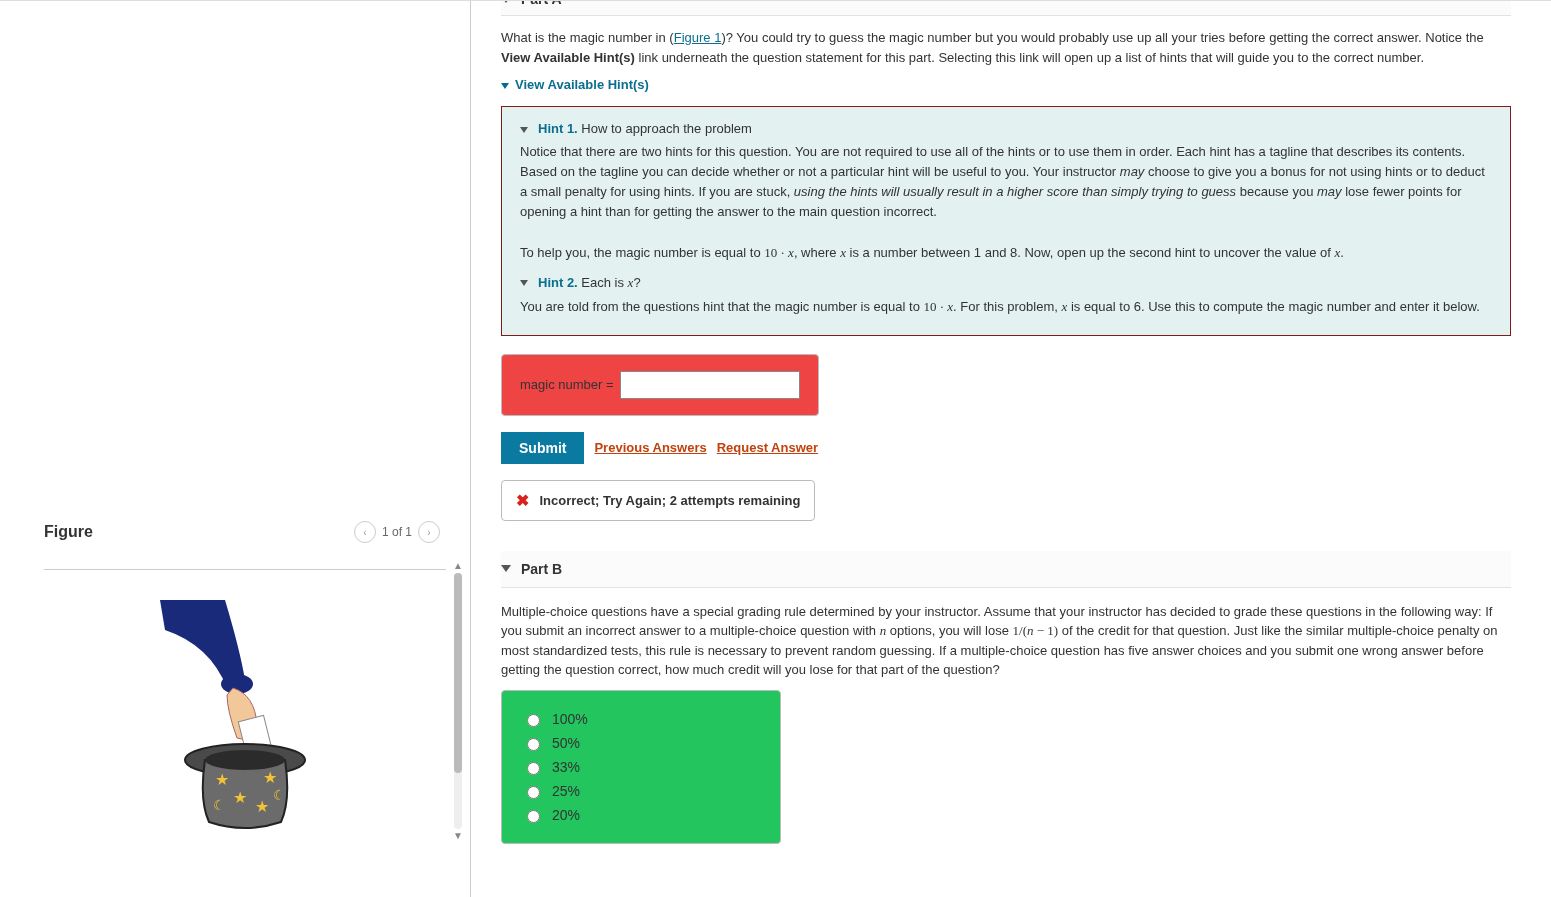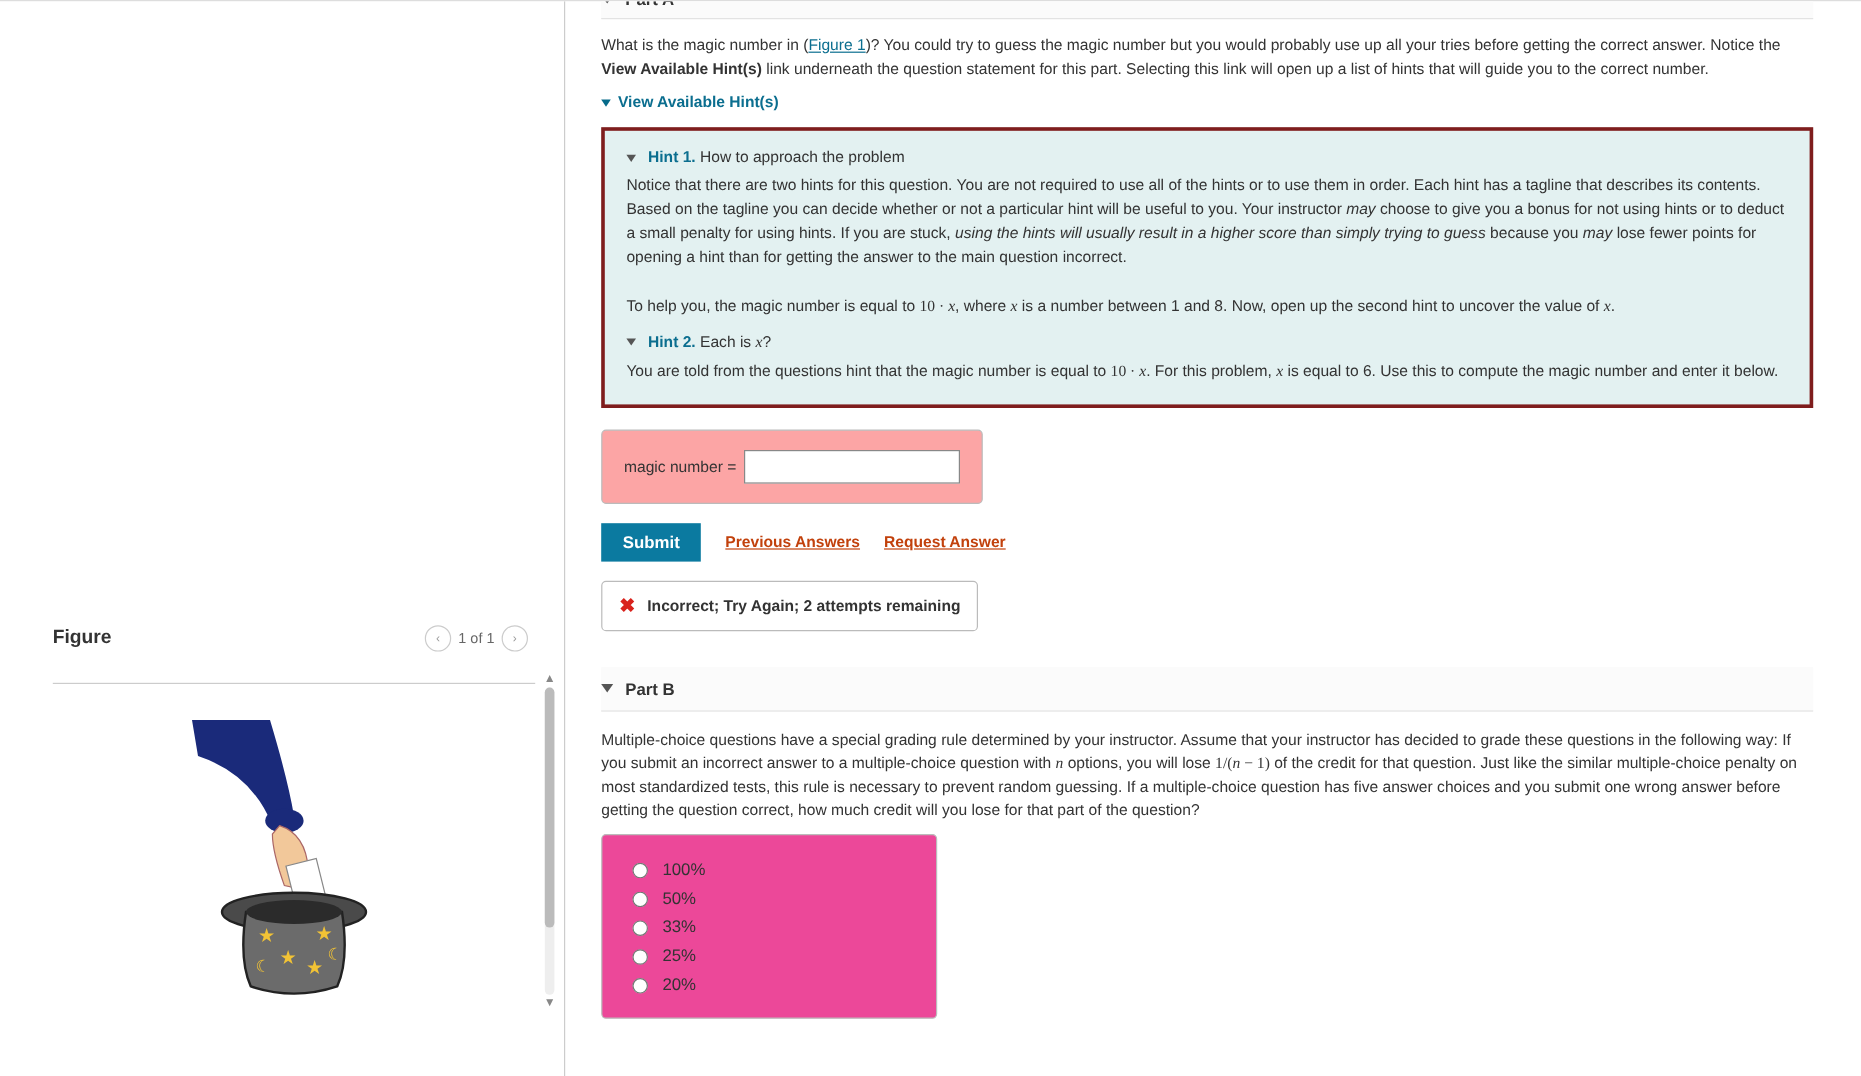--- a/index.html
+++ b/index.html
@@ -101,43 +101,43 @@
   }
   .question-text { font-size:13px; line-height:1.5; margin-bottom:10px; }
   .question-text .bold { font-weight:bold; }
   a.link { color:#0b6e8f; text-decoration:underline; cursor:pointer; }
   .view-hints {
     color:#0b6e8f; font-weight:bold; font-size:13px; margin:8px 0 14px 0;
     cursor:pointer;
   }
   .hints-box {
     background:#e3f1f1;
-    border:3px solid #7f1d1d;
+    border:1px solid #7f1d1d;
     padding:14px 18px 18px 18px;
     margin-bottom:18px;
   }
   .hint-block { margin-bottom:12px; }
   .hint-title { font-size:13px; margin-bottom:6px; }
   .hint-label { font-weight:bold; color:#0b6e8f; }
   .hint-body { font-size:13px; line-height:1.55; color:#333; padding-left:0; }
   .hint-body .italic { font-style:italic; }
   .mathx { font-family: 'Times New Roman', serif; font-style:italic; }
   .mathnum { font-family: 'Times New Roman', serif; }
   .answer-box {
     border:1px solid #bbb; border-radius:4px;
     display:inline-flex; align-items:center;
     padding:16px 18px; margin-bottom:16px;
-    background:#fca5a5;
+    background:#ef4444;
   }
   .answer-label { font-size:13px; margin-right:6px; }
   .answer-input {
     width:180px; height:28px; border:1px solid #888;
     font-size:13px; padding:2px 4px;
   }
-  .submit-row { display:flex; align-items:center; gap:20px; margin-bottom:16px; }
+  .submit-row { display:flex; align-items:center; gap:10px; margin-bottom:16px; }
   .submit-btn {
     background:#0b7aa0; color:#fff; border:none;
     padding:8px 18px; font-size:14px; font-weight:bold; cursor:pointer;
   }
   .text-link { color:#c2410c; font-size:13px; text-decoration:underline; font-weight:bold; cursor:pointer; }
   .feedback-box {
     border:1px solid #bbb; border-radius:4px;
     display:inline-flex; align-items:center;
     padding:10px 14px; background:#fff;
   }
@@ -146,21 +146,21 @@
   .part-b-header {
     display:flex; align-items:center;
     font-weight:bold; font-size:14px;
     padding:10px 0;
     border-bottom:1px solid #e3e3e3;
     background:#fbfbfb;
     margin-top:30px; margin-bottom:14px;
   }
   .mc-box {
     border:1px solid #bbb; border-radius:4px;
-    padding:12px 20px; width:280px; background:#ec4899;
+    padding:12px 20px; width:280px; background:#22c55e;
   }
   .mc-option { display:flex; align-items:center; margin:8px 0; font-size:14px; }
   .mc-option input { margin-right:12px; }
 </style>
 </head>
 <body>
 
 <div class="container">
 
   <div class="left-panel">

